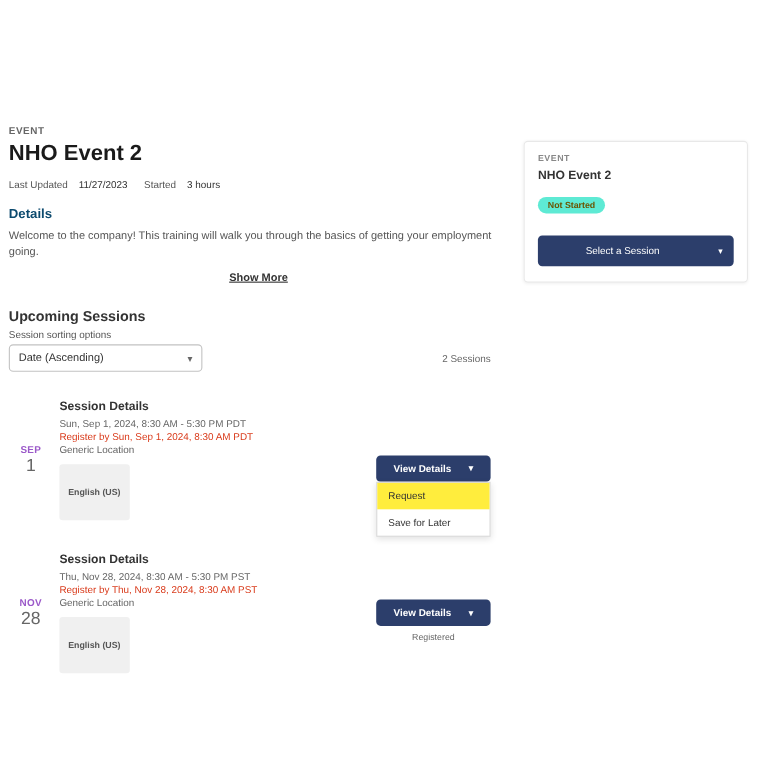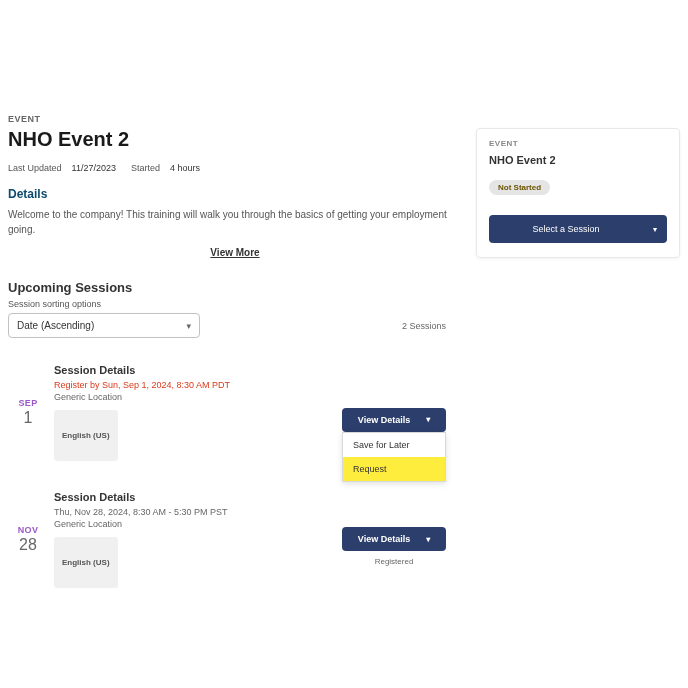--- a/index.html
+++ b/index.html
@@ -78,21 +78,21 @@
       font-size: 9px;
       color: #555;
       margin-bottom: 4px;
     }
     .sort-row {
       display: flex;
       align-items: center;
       margin-bottom: 26px;
     }
     .sort-select {
-      width: 192px;
+      width: 176px;
       padding: 6px 8px;
       font-size: 10px;
       border: 1px solid #c2c2c2;
       border-radius: 4px;
       background: #fff;
       color: #333;
       position: relative;
       cursor: pointer;
       display: flex;
       justify-content: space-between;
@@ -227,21 +227,21 @@
       margin-bottom: 6px;
     }
     .card-title {
       font-size: 11px;
       font-weight: 600;
       color: #333;
       margin-bottom: 10px;
     }
     .status-pill {
       display: inline-block;
-      background: #e5e5e5;
+      background: #5eead4;
       color: #6b5400;
       font-size: 8px;
       font-weight: 600;
       padding: 3px 9px;
       border-radius: 10px;
       margin-bottom: 20px;
     }
     .select-session-btn {
       width: 100%;
       background: #2c3e6b;
@@ -273,68 +273,70 @@
   <div class="main">
     <div class="eyebrow">EVENT</div>
     <h1 class="page-title">NHO Event 2</h1>
     <div class="meta">
       <span class="meta-label">Last Updated</span>
       <span>&nbsp;&nbsp;</span>
       <span class="meta-value">11/27/2023</span>
       <span class="meta-spacer"></span>
       <span class="meta-label">Started</span>
       <span>&nbsp;&nbsp;</span>
-      <span class="meta-value">4 hours</span>
+      <span class="meta-value">3 hours</span>
     </div>
 
     <div class="section-title">Details</div>
     <div class="description">Welcome to the company! This training will walk you through the basics of getting your employment going.</div>
-    <div class="show-more">View More</div>
+    <div class="show-more">Show More</div>
 
     <div class="upcoming-title">Upcoming Sessions</div>
     <div class="sort-label">Session sorting options</div>
     <div class="sort-row">
       <div class="sort-select">
         <span>Date (Ascending)</span>
         <span class="chev">▾</span>
       </div>
       <div class="session-count">2 Sessions</div>
     </div>
 
     <div class="session-row">
       <div class="date-col">
         <div class="date-mon">SEP</div>
         <div class="date-day">1</div>
       </div>
       <div class="sess-info">
         <div class="sess-title">Session Details</div>
+        <div class="sess-time">Sun, Sep 1, 2024, 8:30 AM - 5:30 PM PDT</div>
         <div class="sess-reg">Register by Sun, Sep 1, 2024, 8:30 AM PDT</div>
         <div class="sess-loc">Generic Location</div>
         <span class="lang-badge">English (US)</span>
       </div>
       <div class="action-col">
         <button class="view-btn">
           <span>View Details</span>
           <span class="chev">▾</span>
         </button>
         <div class="dropdown-menu">
+          <div class="dropdown-item highlight">Request</div>
           <div class="dropdown-item">Save for Later</div>
-          <div class="dropdown-item highlight">Request</div>
         </div>
       </div>
     </div>
 
     <div class="session-row">
       <div class="date-col">
         <div class="date-mon">NOV</div>
         <div class="date-day">28</div>
       </div>
       <div class="sess-info">
         <div class="sess-title">Session Details</div>
         <div class="sess-time">Thu, Nov 28, 2024, 8:30 AM - 5:30 PM PST</div>
+        <div class="sess-reg">Register by Thu, Nov 28, 2024, 8:30 AM PST</div>
         <div class="sess-loc">Generic Location</div>
         <span class="lang-badge">English (US)</span>
       </div>
       <div class="action-col">
         <button class="view-btn">
           <span>View Details</span>
           <span class="chev">▾</span>
         </button>
         <div class="registered-label">Registered</div>
       </div>

